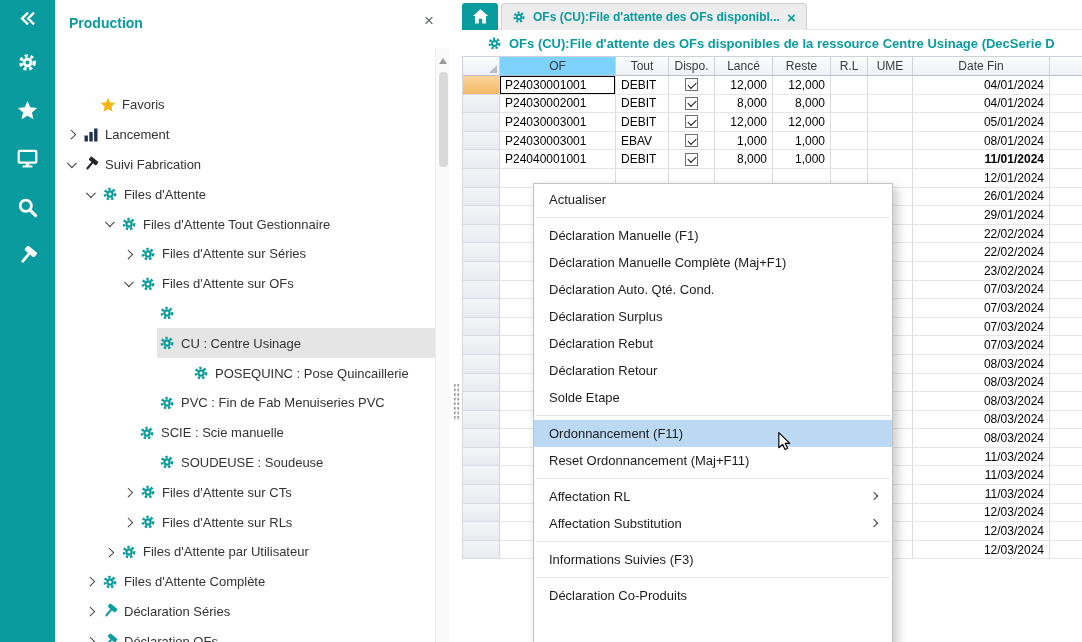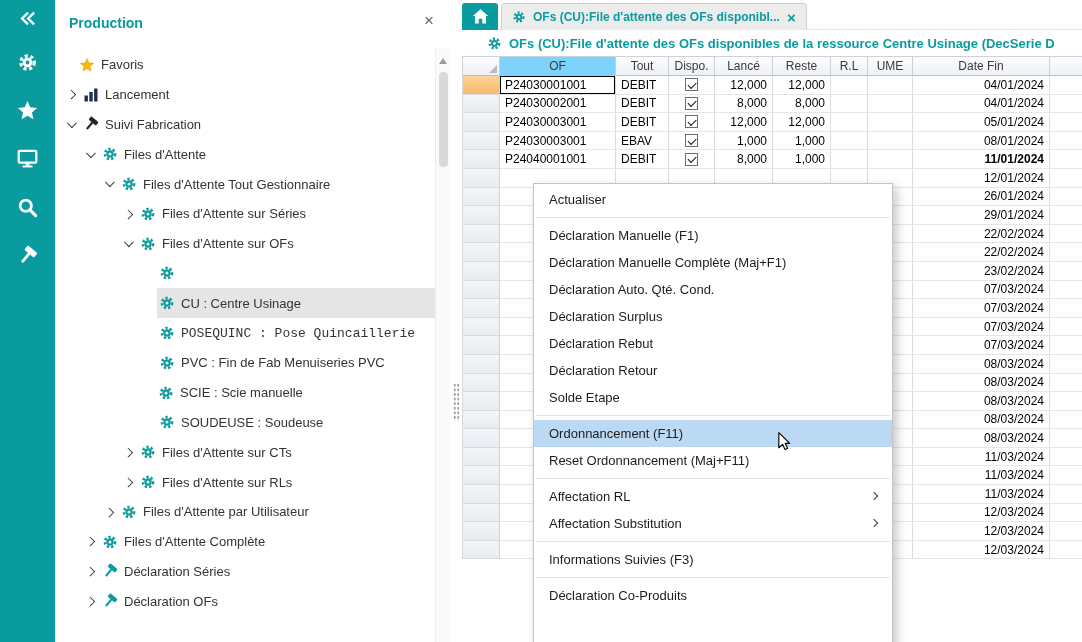--- a/index.html
+++ b/index.html
@@ -155,21 +155,21 @@
         <svg>
           <use href="#s-hammer"></use>
         </svg>
       </div>
   </aside>
 
   <section class="tree-panel">
     <div class="tp-title">Production</div>
     <div class="tp-close">×</div>
     <div class="tree" id="tree">
-        <div class="tree-row" style="padding-left: 5px;">
+        <div class="tree-row" style="padding-left: 26px; margin-top: 40px;">
           <span class="chev-slot"></span>
           <span class="tcontent">
             <span class="tico star">
               <svg viewBox="0 0 16 16">
                 <use href="#s-star"></use>
               </svg>
             </span>
             <span class="tlabel">Favoris</span>
           </span>
         </div>
@@ -265,21 +265,21 @@
           <span class="chev-slot"></span>
           <span class="tcontent sel">
             <span class="tico queue">
               <svg viewBox="0 0 16 16">
                 <use href="#s-gear"></use>
               </svg>
             </span>
             <span class="tlabel">CU : Centre Usinage</span>
           </span>
         </div>
-        <div class="tree-row" style="padding-left: 85px; font-family: Liberation Mono, monospace;">
+        <div class="tree-row" style="padding-left: 119px;">
           <span class="chev-slot"></span>
           <span class="tcontent">
             <span class="tico queue">
               <svg viewBox="0 0 16 16">
                 <use href="#s-gear"></use>
               </svg>
             </span>
             <span class="tlabel">POSEQUINC : Pose Quincaillerie</span>
           </span>
         </div>
@@ -287,21 +287,21 @@
           <span class="chev-slot"></span>
           <span class="tcontent">
             <span class="tico queue">
               <svg viewBox="0 0 16 16">
                 <use href="#s-gear"></use>
               </svg>
             </span>
             <span class="tlabel">PVC : Fin de Fab Menuiseries PVC</span>
           </span>
         </div>
-        <div class="tree-row" style="padding-left: 37px; gap: 47px;">
+        <div class="tree-row" style="padding-left: 65px;">
           <span class="chev-slot"></span>
           <span class="tcontent">
             <span class="tico queue">
               <svg viewBox="0 0 16 16">
                 <use href="#s-gear"></use>
               </svg>
             </span>
             <span class="tlabel">SCIE : Scie manuelle</span>
           </span>
         </div>

